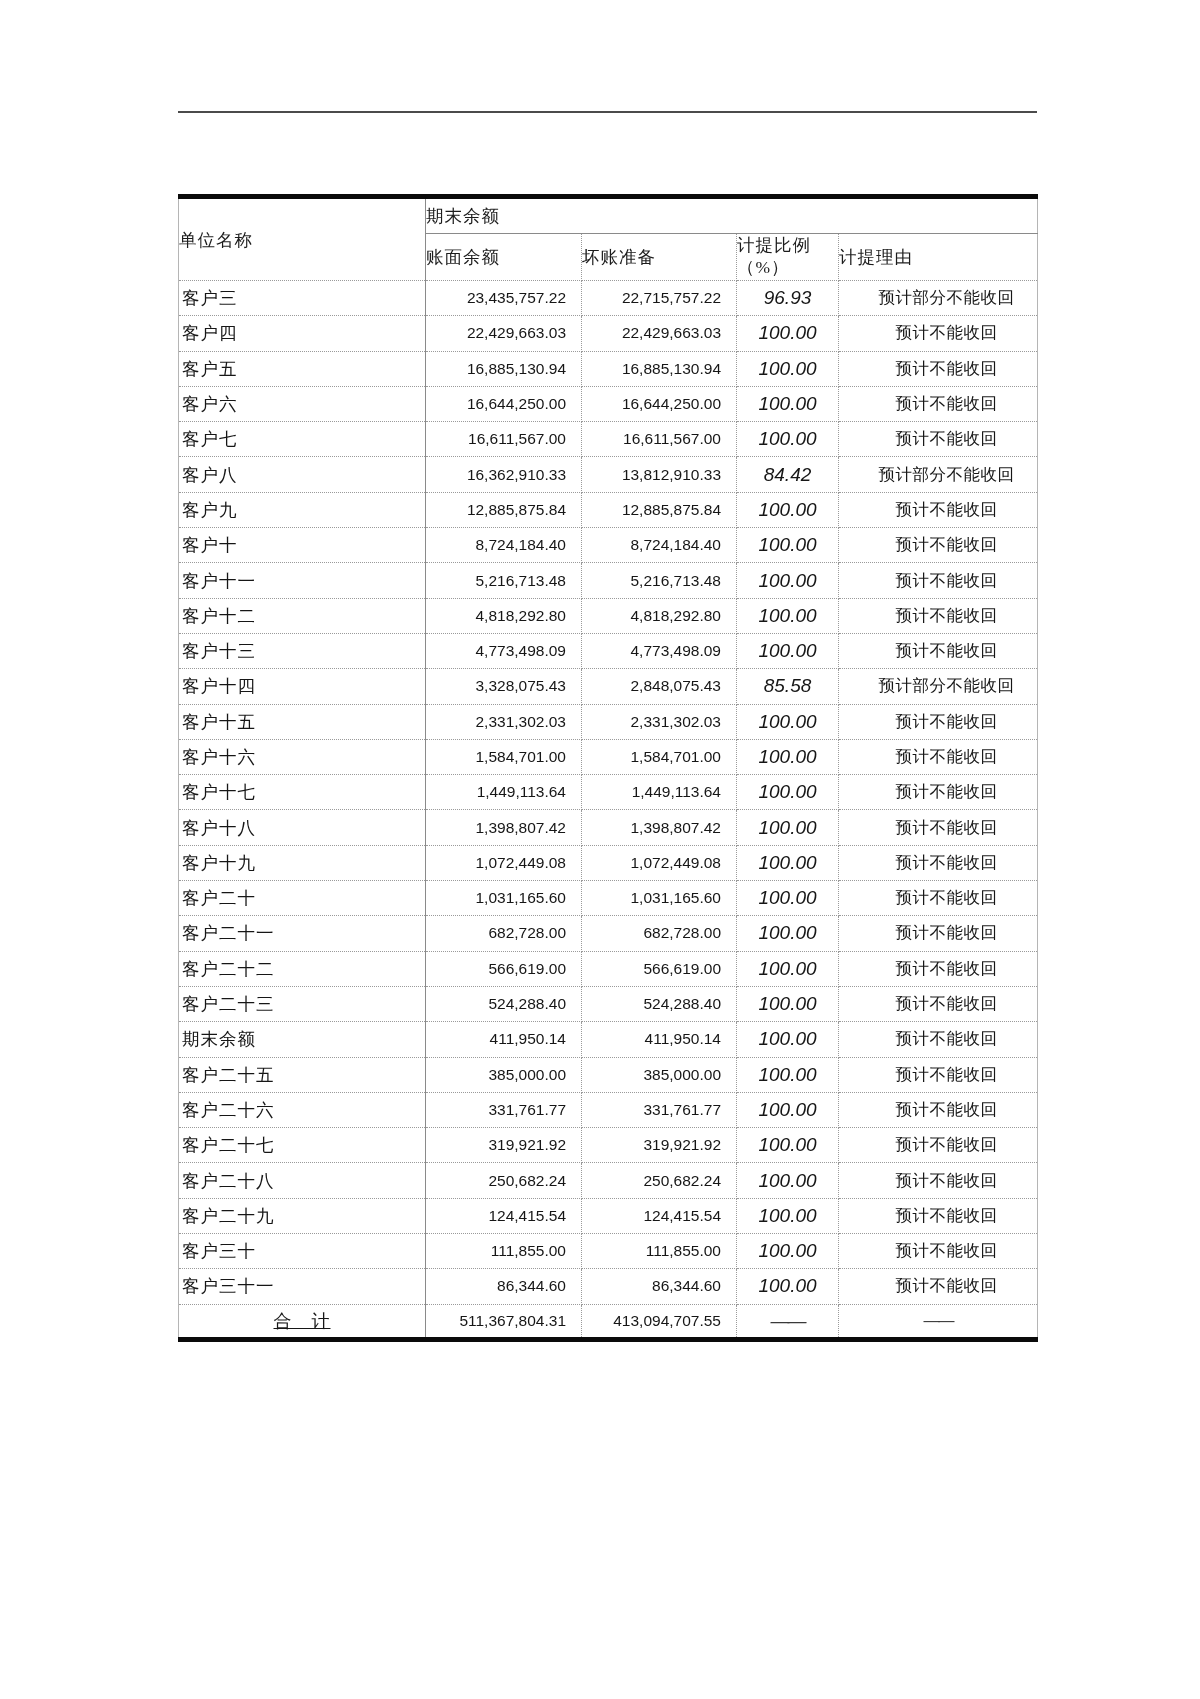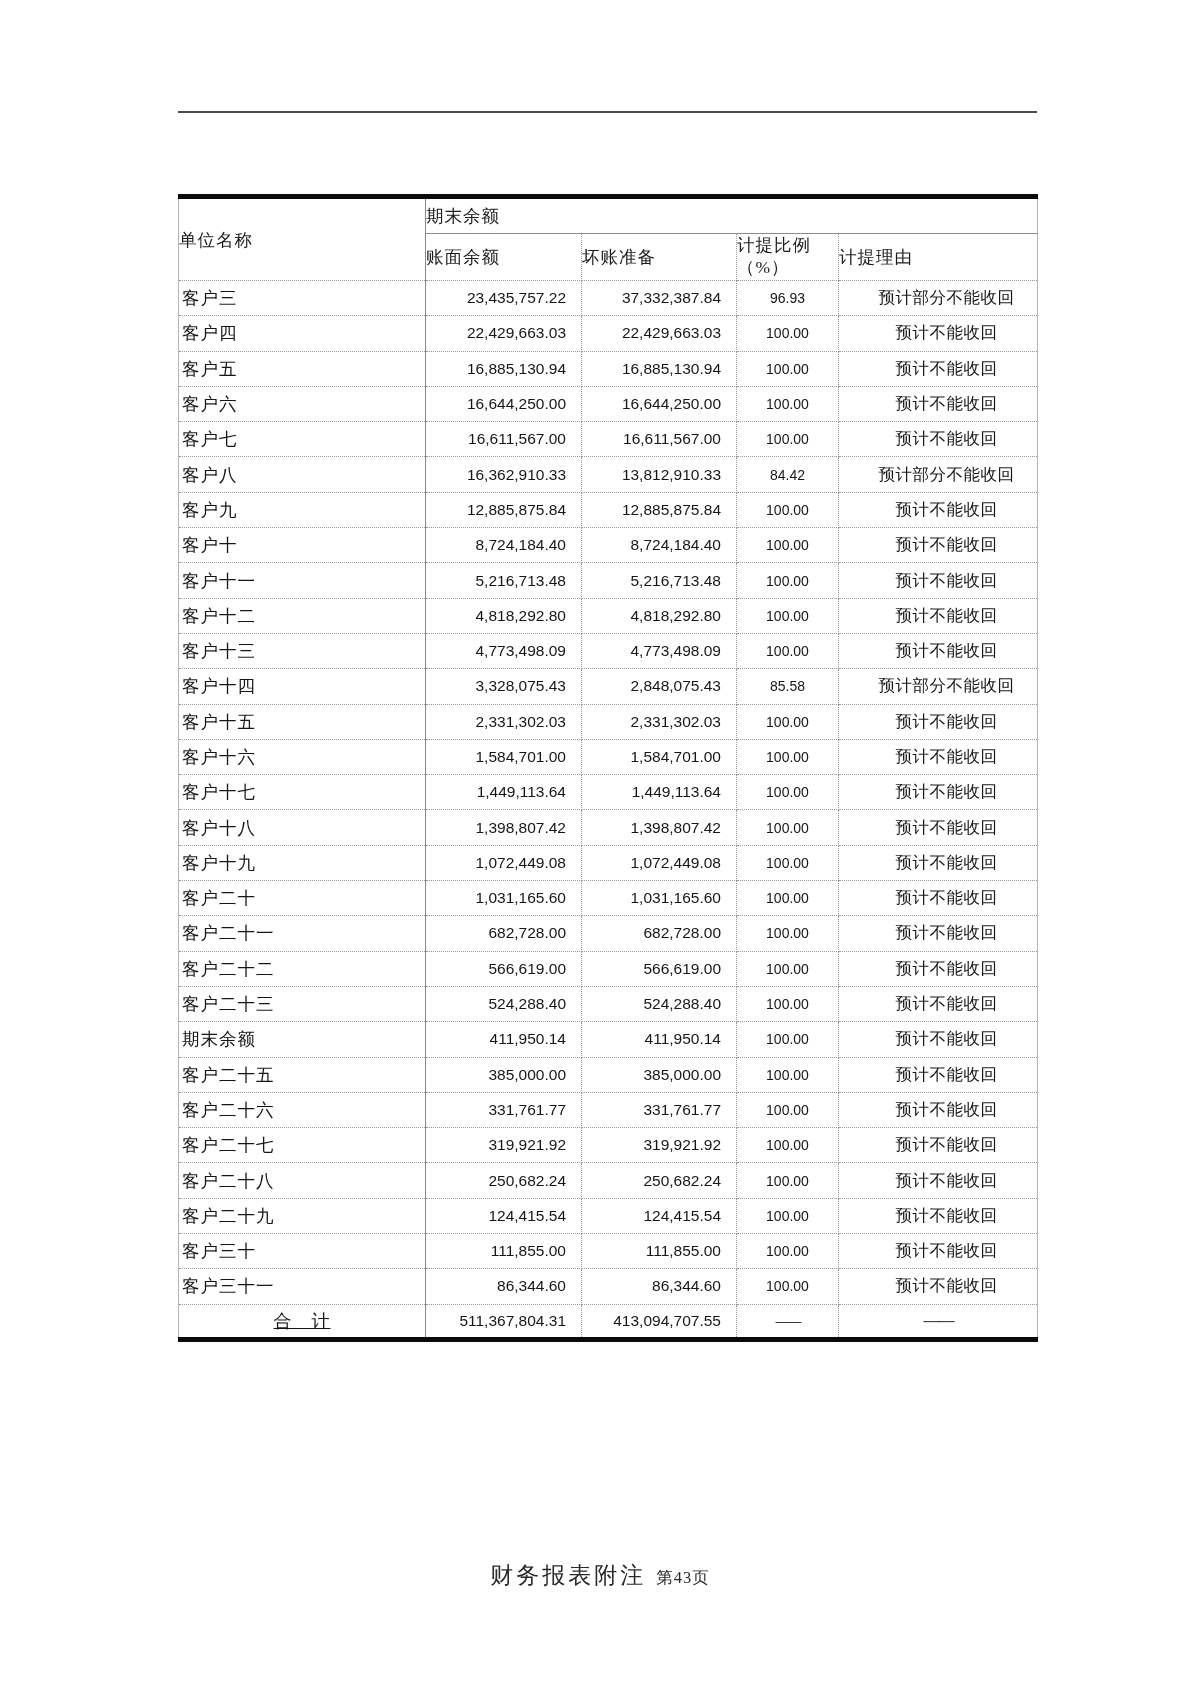--- a/index.html
+++ b/index.html
@@ -81,23 +81,24 @@
   }
   td.cell-num {
     font-family: "Liberation Sans", sans-serif;
     font-size: 15.5px;
     text-align: right;
     padding-right: 15px;
     border-right: 1px dotted #9a9a9a;
   }
   td.cell-ratio {
     font-family: "Liberation Sans", sans-serif;
-    font-size: 14px;
+    font-size: 19px;
     text-align: center;
     border-right: 1px dotted #9a9a9a;
+    font-style: italic;
   }
   td.cell-reason {
     font-family: "Liberation Serif", serif;
     font-size: 16.5px;
     letter-spacing: 0.5px;
     text-align: center;
     padding-left: 17px;
   }
   tr.total-row td { border-bottom: none; }
   tr.total-row td.cell-name {
@@ -164,21 +165,21 @@
           <span>（%）</span>
         </th>
         <th class="h-reason">计提理由</th>
       </tr>
     </thead>
     <tbody>
 
     <tr>
           <td class="cell-name">客户三</td>
           <td class="cell-num">23,435,757.22</td>
-          <td class="cell-num">37,332,387.84</td>
+          <td class="cell-num">22,715,757.22</td>
           <td class="cell-ratio">96.93</td>
           <td class="cell-reason">预计部分不能收回</td>
         </tr>
         <tr>
           <td class="cell-name">客户四</td>
           <td class="cell-num">22,429,663.03</td>
           <td class="cell-num">22,429,663.03</td>
           <td class="cell-ratio">100.00</td>
           <td class="cell-reason">预计不能收回</td>
         </tr>
@@ -376,17 +377,14 @@
       <tr class="total-row">
         <td class="cell-name">合　计</td>
         <td class="cell-num">511,367,804.31</td>
         <td class="cell-num">413,094,707.55</td>
         <td class="cell-ratio">——</td>
         <td class="cell-reason">——</td>
       </tr>
     </tbody>
   </table>
 
-  <div class="footer">
-    <span class="f-title">财务报表附注</span><span class="f-page">第43页</span>
-  </div>
 
 </div>
 
 </body></html>

